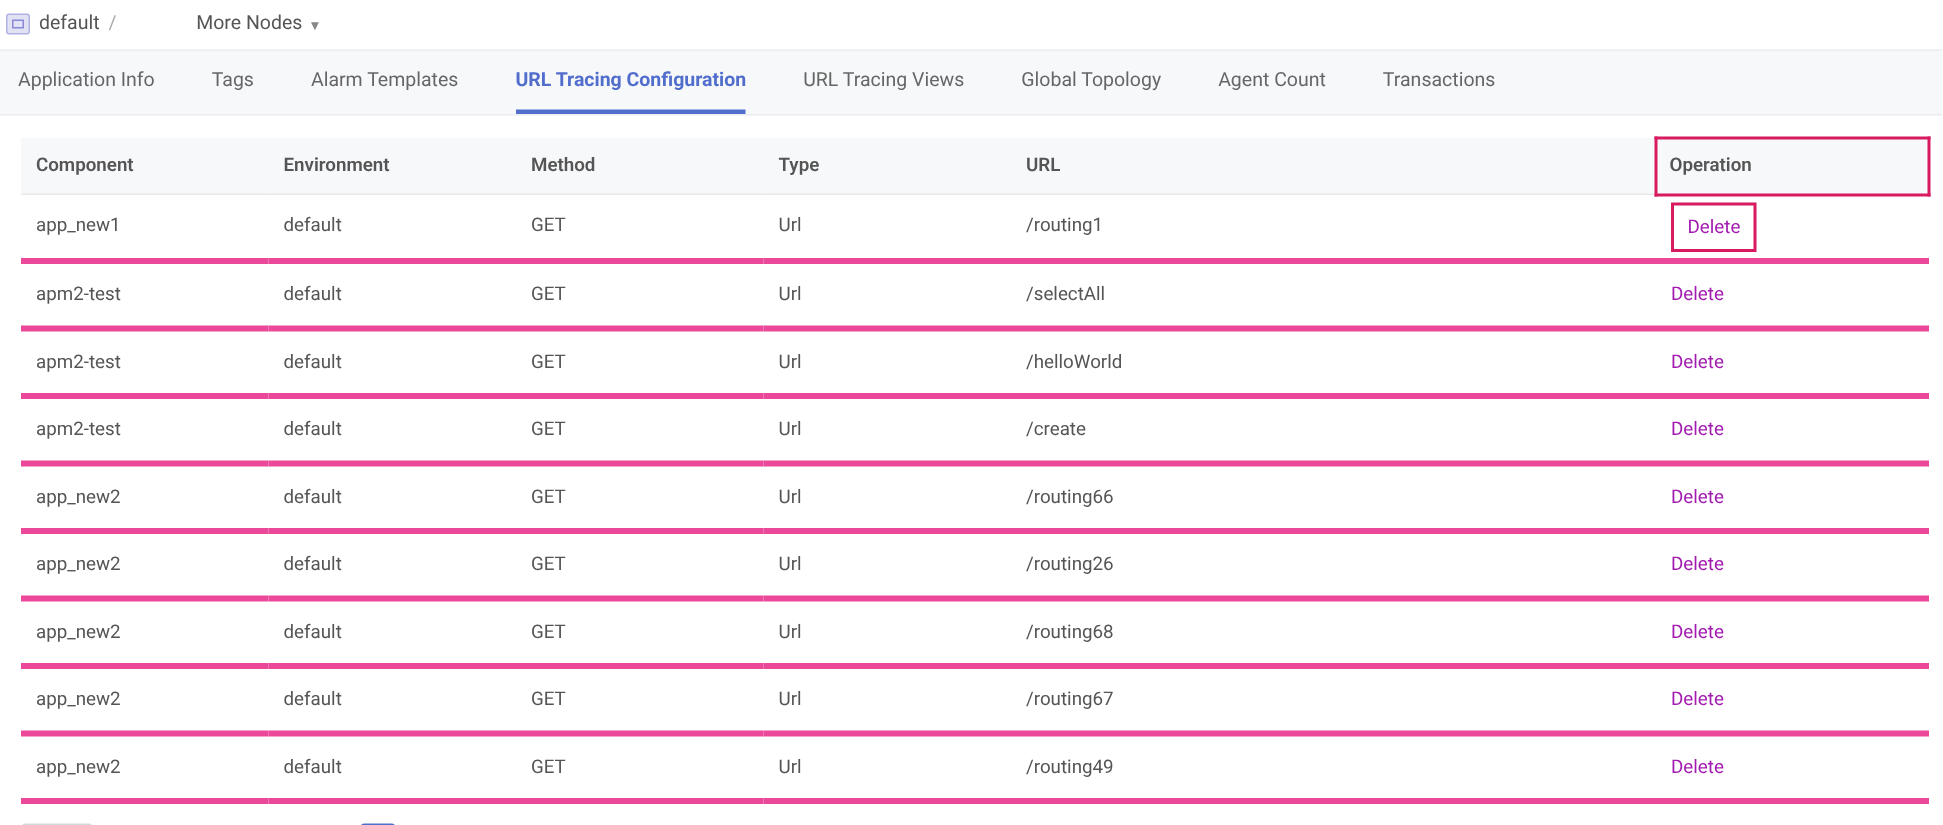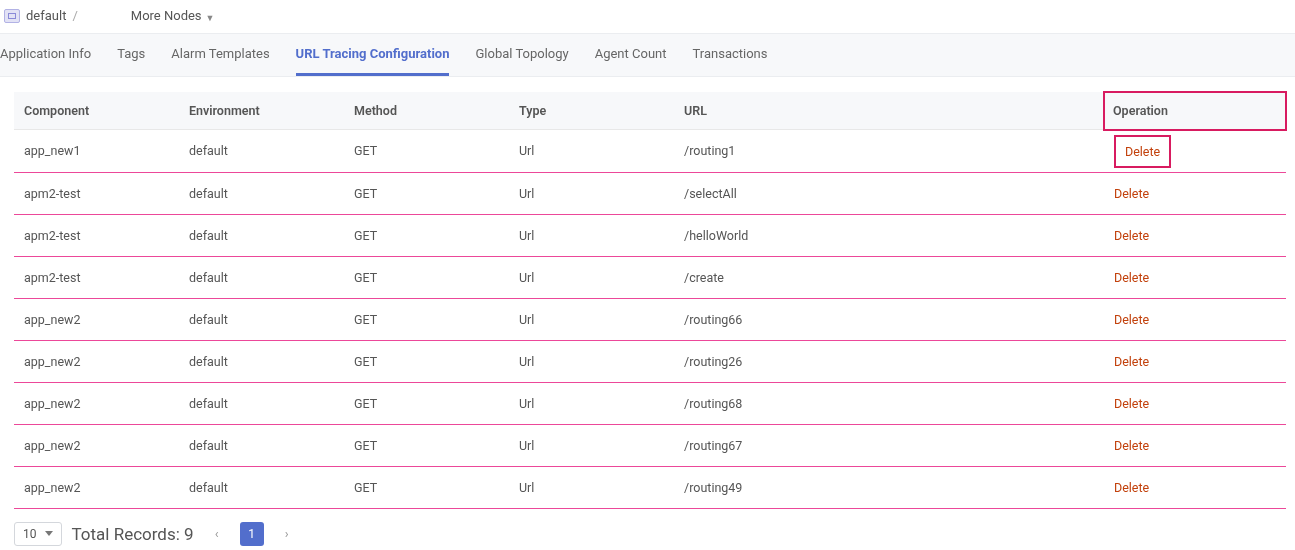--- a/index.html
+++ b/index.html
@@ -33,21 +33,21 @@
       position: absolute;
       left: 3px; top: 3px; right: 3px; bottom: 3px;
       border: 1px solid #8a8ad8;
     }
     .bc-text { font-size: 13px; color: #555; }
     .bc-sep { color: #aaa; }
     .bc-more { display: inline-flex; align-items: flex-end; gap: 4px; cursor: pointer; color: #555; padding-left: 47px; }
     .chev-down { font-size: 9px; color: #888; }
 
     .tabs-wrap { background: #f7f8fa; border-top: 1px solid #ebedf0; border-bottom: 1px solid #ebedf0; }
-    .tabs { display: flex; gap: 26px; padding: 0 0; align-items: center; }
+    .tabs { display: flex; gap: 38px; padding: 0 12px; align-items: center; }
     .tab {
       padding: 12px 0;
       font-size: 13px;
       color: #666;
       cursor: pointer;
       border-bottom: 3px solid transparent;
     }
     .tab.active {
       color: #526ecc;
       border-bottom-color: #526ecc;
@@ -62,23 +62,23 @@
       font-weight: 600;
       color: #555;
       font-size: 12.5px;
       padding: 11px 10px;
       border-bottom: 1px solid #e8e8e8;
     }
     td {
       padding: 13px 10px;
       color: #555;
       font-size: 12.5px;
-      border-bottom: 1px solid #ec4899;
-    }
-    .link-delete { color: #c2410c; cursor: pointer; }
+      border-bottom: 4px solid #ec4899;
+    }
+    .link-delete { color: #a21caf; cursor: pointer; }
     .hl-head { border: 2px solid #d81b60; padding: 7px 8px; }
     .hl-cell { }
     .hl-cell .link-delete { border: 2px solid #d81b60; padding: 7px 9px; }
 
     .col-comp { width: 165px; }
     .col-env { width: 165px; }
     .col-method { width: 165px; }
     .col-type { width: 165px; }
     .col-url { width: 430px; }
     .col-op { }
@@ -136,20 +136,21 @@
     <span class="chev-down">▼</span>
   </span>
 </div>
 
 <div class="tabs-wrap">
   <div class="tabs" id="tabs-container">
       <div class="tab">Application Info</div>
       <div class="tab">Tags</div>
       <div class="tab">Alarm Templates</div>
       <div class="tab active">URL Tracing Configuration</div>
+      <div class="tab">URL Tracing Views</div>
       <div class="tab">Global Topology</div>
       <div class="tab">Agent Count</div>
       <div class="tab">Transactions</div>
     </div>
 </div>
 
 <div class="table-wrap">
   <table>
     <thead>
       <tr>

